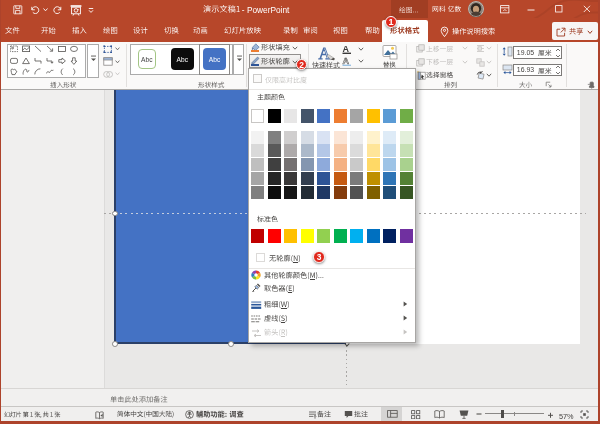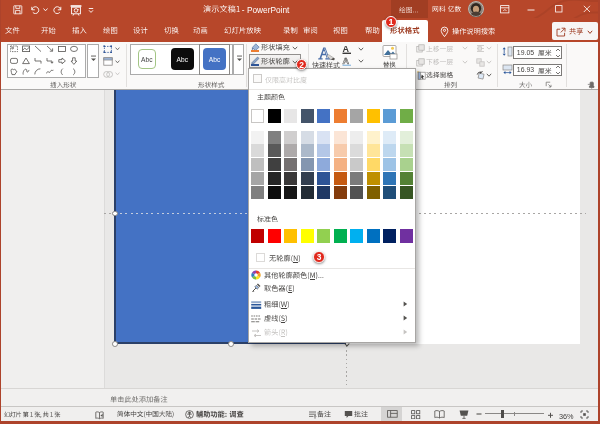--- a/index.html
+++ b/index.html
@@ -548,21 +548,21 @@
     </svg>
 <svg style="position:absolute;left:476px;top:413px;" width="6" height="2" viewBox="0 0 6 2">
       <path d="M0.5 1h5" stroke="#54524F" stroke-width="1.1"></path>
     </svg>
 <div style="position:absolute;left:485px;top:413.4px;width:58.5px;height:1.1px;background:#8A8886"></div>
 <div style="position:absolute;left:514px;top:411.7px;width:1px;height:4.5px;background:#8A8886"></div>
 <div style="position:absolute;left:501px;top:409.6px;width:3.4px;height:8.8px;background:#4D4B49"></div>
 <svg style="position:absolute;left:547px;top:411.8px;" width="7" height="7" viewBox="0 0 7 7">
       <path d="M3.5 0.8v5M1 3.3h5" stroke="#54524F" stroke-width="1"></path>
     </svg>
-<div class="lt" style="left:559px;top:411.6px;font-size:7.3px;color:#454341;font-weight:normal;letter-spacing:0px;">36%</div>
+<div class="lt" style="left:559px;top:411.6px;font-size:7.3px;color:#454341;font-weight:normal;letter-spacing:0px;">57%</div>
 <svg style="position:absolute;left:579.5px;top:409.8px;" width="9" height="9" viewBox="0 0 9 9">
       <g fill="none" stroke="#54524F" stroke-width="0.9">
         <path d="M1 3 V1h2M6 1h2v2M8 6v2h-2M3 8H1V6"></path>
         <rect x="3.2" y="3.2" width="2.6" height="2.6" fill="#54524F" stroke="none"></rect>
       </g>
     </svg>
 <div style="position:absolute;left:247.8px;top:68.2px;width:167.8px;height:274.8px;background:#fff;border:1px solid #A8A6A4;box-sizing:border-box;box-shadow:3px 3px 5px rgba(0,0,0,0.28)"></div>
 <div style="position:absolute;left:252.5px;top:74.3px;width:9.2px;height:9.2px;border:1px solid #CCCAC8;background:#FBFAF9;box-sizing:border-box"></div>
 <svg style="position:absolute;left:264.5px;top:74.7px;overflow:visible" width="42" height="11">
       <path transform="translate(0 7.7)" d="M2.5 -5.1V-4.6H2.9L2.8 -4.6C3.1 -3.3 3.5 -2.2 4.2 -1.3C3.6 -0.6 2.8 -0.2 2.1 0.1C2.2 0.2 2.3 0.4 2.4 0.6C3.2 0.2 3.9 -0.2 4.5 -0.9C5.0 -0.3 5.7 0.2 6.4 0.5C6.5 0.4 6.7 0.2 6.8 0.1C6.0 -0.2 5.4 -0.7 4.8 -1.3C5.6 -2.2 6.1 -3.4 6.4 -5.0L6.0 -5.1L6.0 -5.1ZM3.3 -4.6H5.8C5.5 -3.4 5.1 -2.5 4.5 -1.7C3.9 -2.5 3.5 -3.5 3.3 -4.6ZM2.1 -5.8C1.6 -4.7 0.9 -3.7 0.2 -3.0C0.3 -2.8 0.4 -2.6 0.5 -2.5C0.8 -2.7 1.0 -3.0 1.3 -3.4V0.5H1.8V-4.2C2.1 -4.6 2.4 -5.2 2.6 -5.7Z M7.6 -5.6V0.5H8.1V-5.1H9.1C9.0 -4.6 8.8 -4.0 8.6 -3.5C9.1 -3.0 9.2 -2.5 9.2 -2.1C9.2 -1.9 9.2 -1.7 9.1 -1.6C9.0 -1.6 8.9 -1.6 8.8 -1.6C8.7 -1.5 8.6 -1.6 8.4 -1.6C8.5 -1.4 8.6 -1.2 8.6 -1.1C8.7 -1.1 8.9 -1.1 9.0 -1.1C9.2 -1.1 9.3 -1.2 9.4 -1.2C9.6 -1.4 9.7 -1.7 9.7 -2.1C9.7 -2.5 9.6 -3.0 9.1 -3.6C9.3 -4.2 9.5 -4.8 9.7 -5.4L9.4 -5.6L9.3 -5.6ZM12.7 -3.8V-3.0H10.6V-3.8ZM12.7 -4.3H10.6V-5.1H12.7ZM10.1 0.6C10.2 0.5 10.4 0.4 11.9 0.0C11.9 -0.1 11.8 -0.3 11.9 -0.5L10.6 -0.2V-2.5H11.3C11.6 -1.1 12.3 -0.0 13.4 0.5C13.5 0.4 13.6 0.2 13.8 0.1C13.2 -0.2 12.7 -0.6 12.4 -1.1C12.8 -1.3 13.2 -1.6 13.6 -1.9L13.3 -2.3C13.0 -2.0 12.5 -1.7 12.2 -1.4C12.0 -1.8 11.9 -2.1 11.7 -2.5H13.2V-5.6H10.1V-0.4C10.1 -0.1 9.9 0.1 9.8 0.1C9.9 0.2 10.0 0.4 10.1 0.6Z M16.0 -3.9H19.0V-3.3H16.0ZM15.5 -4.3V-2.9H19.6V-4.3ZM17.1 -5.8 17.3 -5.2H14.4V-4.7H20.6V-5.2H17.9C17.8 -5.4 17.7 -5.7 17.6 -5.9ZM14.7 -2.5V0.6H15.2V-2.1H19.8V0.0C19.8 0.1 19.8 0.1 19.7 0.1C19.6 0.1 19.3 0.1 19.0 0.1C19.0 0.2 19.1 0.4 19.1 0.5C19.6 0.5 19.9 0.5 20.1 0.4C20.3 0.4 20.3 0.3 20.3 0.0V-2.5ZM16.0 -1.6V0.1H16.5V-0.2H18.9V-1.6ZM16.5 -1.3H18.5V-0.6H16.5Z M24.5 -2.8C24.8 -2.3 25.2 -1.6 25.3 -1.2L25.7 -1.4C25.6 -1.8 25.3 -2.5 24.9 -3.0ZM21.6 -3.2C22.1 -2.8 22.5 -2.3 22.9 -1.9C22.5 -1.0 22.0 -0.3 21.3 0.1C21.4 0.2 21.6 0.4 21.7 0.5C22.3 0.1 22.9 -0.6 23.3 -1.4C23.6 -1.0 23.9 -0.7 24.0 -0.3L24.5 -0.7C24.3 -1.1 23.9 -1.5 23.5 -2.0C23.9 -2.8 24.1 -3.7 24.2 -4.9L23.9 -5.0L23.8 -4.9H21.5V-4.4H23.6C23.5 -3.7 23.4 -3.0 23.1 -2.4C22.8 -2.8 22.4 -3.2 22.0 -3.5ZM26.4 -5.9V-4.2H24.4V-3.7H26.4V-0.2C26.4 -0.0 26.3 0.0 26.2 0.0C26.1 0.0 25.7 0.0 25.2 0.0C25.3 0.2 25.4 0.4 25.4 0.6C26.0 0.6 26.4 0.5 26.6 0.4C26.8 0.4 26.9 0.2 26.9 -0.2V-3.7H27.7V-4.2H26.9V-5.9Z M28.9 0.5C29.0 0.4 29.3 0.3 31.2 -0.4C31.2 -0.5 31.2 -0.7 31.2 -0.9L29.5 -0.4V-3.2H31.2V-3.7H29.5V-5.8H28.9V-0.5C28.9 -0.2 28.7 -0.0 28.6 0.0C28.7 0.2 28.8 0.4 28.9 0.5ZM31.7 -5.8V-0.6C31.7 0.2 31.9 0.4 32.6 0.4C32.7 0.4 33.5 0.4 33.7 0.4C34.4 0.4 34.5 -0.1 34.6 -1.5C34.4 -1.5 34.2 -1.6 34.1 -1.8C34.0 -0.5 34.0 -0.1 33.6 -0.1C33.5 -0.1 32.8 -0.1 32.7 -0.1C32.3 -0.1 32.3 -0.2 32.3 -0.6V-2.6C33.1 -3.1 33.9 -3.6 34.5 -4.1L34.1 -4.6C33.6 -4.2 32.9 -3.6 32.3 -3.2V-5.8Z M37.7 -4.5V-3.9H36.6V-3.5H37.7V-2.3H40.4V-3.5H41.6V-3.9H40.4V-4.5H39.9V-3.9H38.2V-4.5ZM39.9 -3.5V-2.7H38.2V-3.5ZM40.3 -1.4C40.0 -1.1 39.6 -0.8 39.1 -0.5C38.6 -0.8 38.1 -1.1 37.9 -1.4ZM36.7 -1.9V-1.4H37.6L37.3 -1.3C37.6 -0.9 38.0 -0.6 38.5 -0.3C37.8 -0.1 37.1 0.0 36.3 0.1C36.4 0.2 36.5 0.4 36.6 0.5C37.4 0.4 38.3 0.2 39.0 -0.0C39.7 0.3 40.5 0.5 41.4 0.6C41.5 0.4 41.6 0.2 41.7 0.1C41.0 0.0 40.2 -0.1 39.6 -0.3C40.2 -0.7 40.7 -1.1 41.1 -1.7L40.7 -1.9L40.6 -1.9ZM38.3 -5.8C38.4 -5.6 38.5 -5.4 38.6 -5.2H35.9V-3.3C35.9 -2.2 35.8 -0.7 35.3 0.3C35.4 0.4 35.6 0.5 35.7 0.6C36.3 -0.5 36.4 -2.2 36.4 -3.3V-4.7H41.6V-5.2H39.2C39.1 -5.4 39.0 -5.7 38.8 -5.9Z" fill="#C4C2C0"></path>

